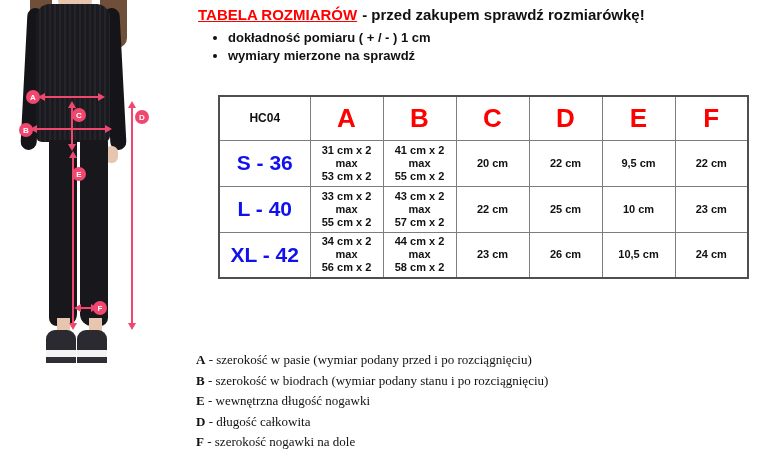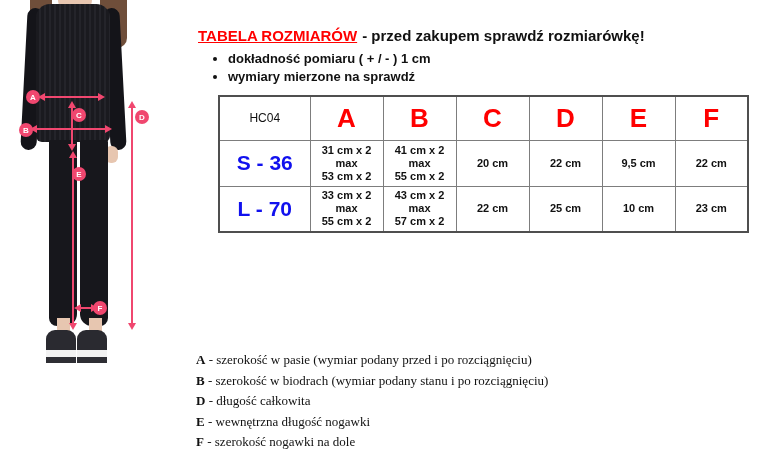--- a/index.html
+++ b/index.html
@@ -1,34 +1,34 @@
 <!DOCTYPE html>
 <html><head>
 <meta charset="utf-8">
 <style>
   html,body{margin:0;padding:0;background:#fff;}
   .page{position:relative;width:768px;height:460px;background:#ffffff;overflow:hidden;
         font-family:"Liberation Sans",sans-serif;color:#111;}
 
   
-  .header-block{position:absolute;left:198px;top:6px;width:560px;margin-top:21px;}
+  .header-block{position:absolute;left:198px;top:6px;width:560px;}
   .title-line{font-size:15px;font-weight:bold;white-space:nowrap;}
   .title-red{color:#ff0000;text-decoration:underline;}
   .title-rest{color:#111;margin-left:5px;}
   .bullets{margin:7px 0 0 0;padding:0 0 0 30px;font-size:13px;font-weight:bold;}
   .bullets li{margin:0 0 3px 0;}
 
   
   table.size-table{position:absolute;left:218px;top:95px;width:529px;
                    border-collapse:collapse;table-layout:fixed;
                    border:2px solid #4f4f4f;background:#fff;}
   table.size-table th,table.size-table td{border:1px solid #7d7d7d;text-align:center;vertical-align:middle;padding:0;}
   tr.head-row{height:44px;}
   tr.data-row{height:46px;padding-left:32px;}
-  .code-cell{font-size:12px;font-weight:normal;color:#111;}
+  .code-cell{font-size:12px;font-weight:bold;color:#111;}
   .col-letter{font-size:26px;font-weight:bold;color:#ff0000;}
   .size-label{font-size:21px;font-weight:bold;color:#1111ee;}
   td.val{font-size:11px;font-weight:bold;line-height:13px;color:#111;white-space:pre-line;}
 
   
   .legend{position:absolute;left:196px;top:352px;font-size:13px;color:#111;}
   .legend-row{margin-bottom:4.5px;white-space:nowrap;font-family:Liberation Serif, serif;}
   .legend-key{font-weight:bold;}
   .legend-sep{white-space:pre;}
 
@@ -159,36 +159,49 @@
 53 cm x 2</td>
         <td class="val">41 cm x 2
 max
 55 cm x 2</td>
         <td class="val">20 cm</td>
         <td class="val">22 cm</td>
         <td class="val">9,5 cm</td>
         <td class="val">22 cm</td>
       </tr>
       <tr class="data-row">
-        <th class="size-label">L - 70</th>
+        <th class="size-label">L - 40</th>
         <td class="val">33 cm x 2
 max
 55 cm x 2</td>
         <td class="val">43 cm x 2
 max
 57 cm x 2</td>
         <td class="val">22 cm</td>
         <td class="val">25 cm</td>
         <td class="val">10 cm</td>
         <td class="val">23 cm</td>
       </tr>
+      <tr class="data-row">
+        <th class="size-label">XL - 42</th>
+        <td class="val">34 cm x 2
+max
+56 cm x 2</td>
+        <td class="val">44 cm x 2
+max
+58 cm x 2</td>
+        <td class="val">23 cm</td>
+        <td class="val">26 cm</td>
+        <td class="val">10,5 cm</td>
+        <td class="val">24 cm</td>
+      </tr>
     </tbody>
   </table>
 
   <div class="legend">
     <div class="legend-row"><span class="legend-key">A</span><span class="legend-sep"> - </span><span>szerokość w pasie (wymiar podany przed i po rozciągnięciu)</span></div>
     <div class="legend-row"><span class="legend-key">B</span><span class="legend-sep"> - </span><span>szerokość w biodrach (wymiar podany stanu i po rozciągnięciu)</span></div>
+    <div class="legend-row"><span class="legend-key">E</span><span class="legend-sep"> - </span><span>wewnętrzna długość nogawki</span></div>
     <div class="legend-row"><span class="legend-key">D</span><span class="legend-sep"> - </span><span>długość całkowita</span></div>
-    <div class="legend-row"><span class="legend-key">E</span><span class="legend-sep"> - </span><span>wewnętrzna długość nogawki</span></div>
     <div class="legend-row"><span class="legend-key">F</span><span class="legend-sep"> - </span><span>szerokość nogawki na dole</span></div>
   </div>
 
 </div>
 
 </body></html>

